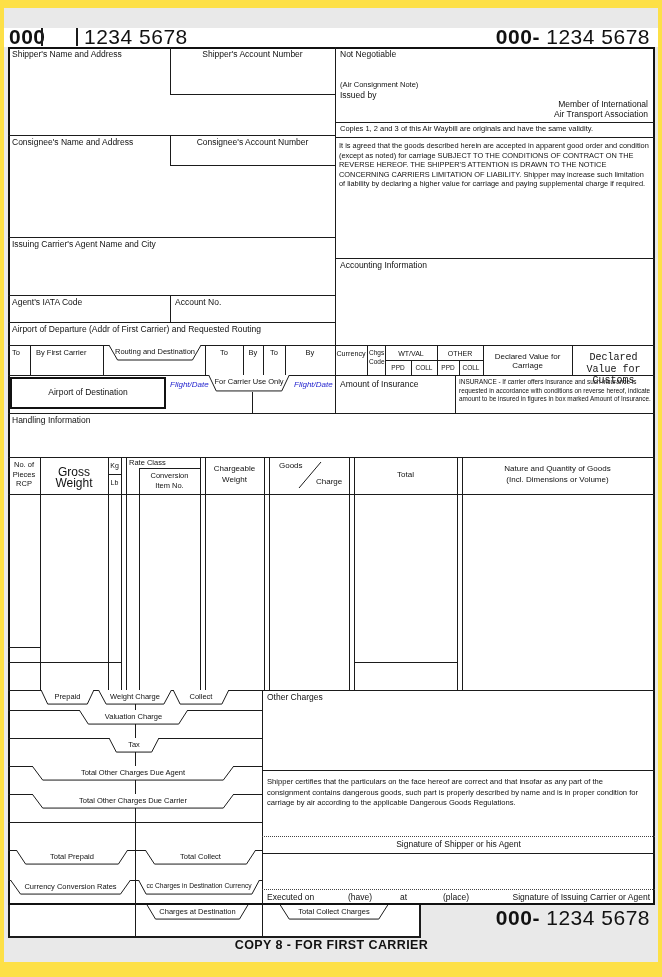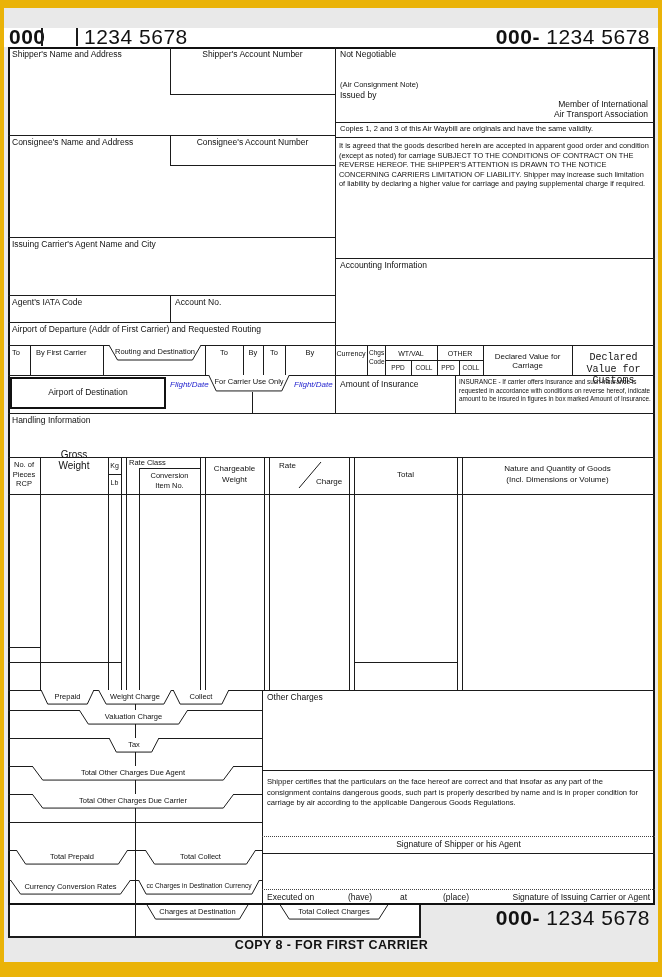--- a/index.html
+++ b/index.html
@@ -1,18 +1,18 @@
 <!DOCTYPE html>
 <html><head>
 <meta charset="utf-8">
 <style>
   * { margin:0; padding:0; box-sizing:border-box; }
   html,body { background:#fff; }
   body { font-family:"Liberation Sans", sans-serif; color:#111; }
-  #page { position:relative; width:662px; height:977px; background:#eab308; overflow:hidden; }
+  #page { position:relative; width:662px; height:977px; background:#fde047; overflow:hidden; }
   .abs { position:absolute; }
   .hl { position:absolute; height:1px; background:#1b1b1b; }
   .vl { position:absolute; width:1px; background:#1b1b1b; }
   .dot { position:absolute; height:0; border-top:1px dotted #444; }
   .lbl { position:absolute; font-size:8.5px; line-height:1.15; white-space:nowrap; }
   .sm  { font-size:7.5px; }
   .xs  { font-size:6.5px; }
   .ctr { text-align:center; white-space:normal; }
   .num { font-size:21px; letter-spacing:0.5px; white-space:nowrap; }
   .b   { font-weight:bold; }
@@ -188,33 +188,33 @@
   <div class="lbl blue" style="left:294px;top:380px;font-size:8px;">Flight/Date</div>
   <div class="lbl" style="left:340px;top:380px;">Amount of Insurance</div>
   <div class="lbl wrap" style="left:459px;top:378px;width:192px;font-size:6.4px;line-height:8.6px;">INSURANCE - If carrier offers insurance and such insurance is requested in accordance with conditions on reverse hereof, indicate amount to be insured in figures in box marked Amount of Insurance.</div>
 
   <div class="lbl" style="left:12px;top:416px;text-align:center;">Handling Information</div>
   <div class="field" style="left:9px;top:427px;width:640px;height:28px;"></div>
 
   <div class="lbl sm ctr" style="left:8px;top:460px;width:32px;line-height:9.5px;">
     <span>No. of</span><br><span>Pieces</span><br><span>RCP</span>
   </div>
-  <div class="lbl ctr" style="left:40px;top:449px;width:68px;font-size:10px;line-height:11px;">
+  <div class="lbl ctr" style="left:40px;top:467px;width:68px;font-size:12px;line-height:11px;">
     <span>Gross</span><br><span>Weight</span>
   </div>
   <div class="lbl ctr" style="left:108px;top:462px;width:13px;font-size:7px;">Kg</div>
   <div class="lbl ctr" style="left:108px;top:479px;width:13px;font-size:7px;">Lb</div>
   <div class="lbl sm" style="left:129px;top:459px;">Rate Class</div>
   <div class="lbl sm ctr" style="left:139px;top:471px;width:61px;line-height:9.5px;">
     <span>Conversion</span><br><span>Item No.</span>
   </div>
   <div class="lbl ctr" style="left:205px;top:463px;width:59px;font-size:8px;line-height:11px;">
     <span>Chargeable</span><br><span>Weight</span>
   </div>
-  <div class="lbl" style="left:279px;top:461px;font-size:8px;">Rate</div>
+  <div class="lbl" style="left:279px;top:461px;font-size:8px;">Goods</div>
   <svg class="abs" style="left:297px;top:460px;" width="26" height="30">
       <line x1="2" y1="28" x2="24" y2="2" stroke="#1b1b1b" stroke-width="1"></line>
     </svg>
   <div class="lbl" style="left:316px;top:477px;font-size:8px;">Charge</div>
   <div class="lbl ctr" style="left:354px;top:470px;width:103px;font-size:8px;">Total</div>
   <div class="lbl ctr" style="left:462px;top:463px;width:191px;font-size:8px;line-height:11px;">
     <span>Nature and Quantity of Goods</span><br><span>(Incl. Dimensions or Volume)</span>
   </div>
   <div class="field" style="left:9px;top:495px;width:640px;height:193px;"></div>
 

